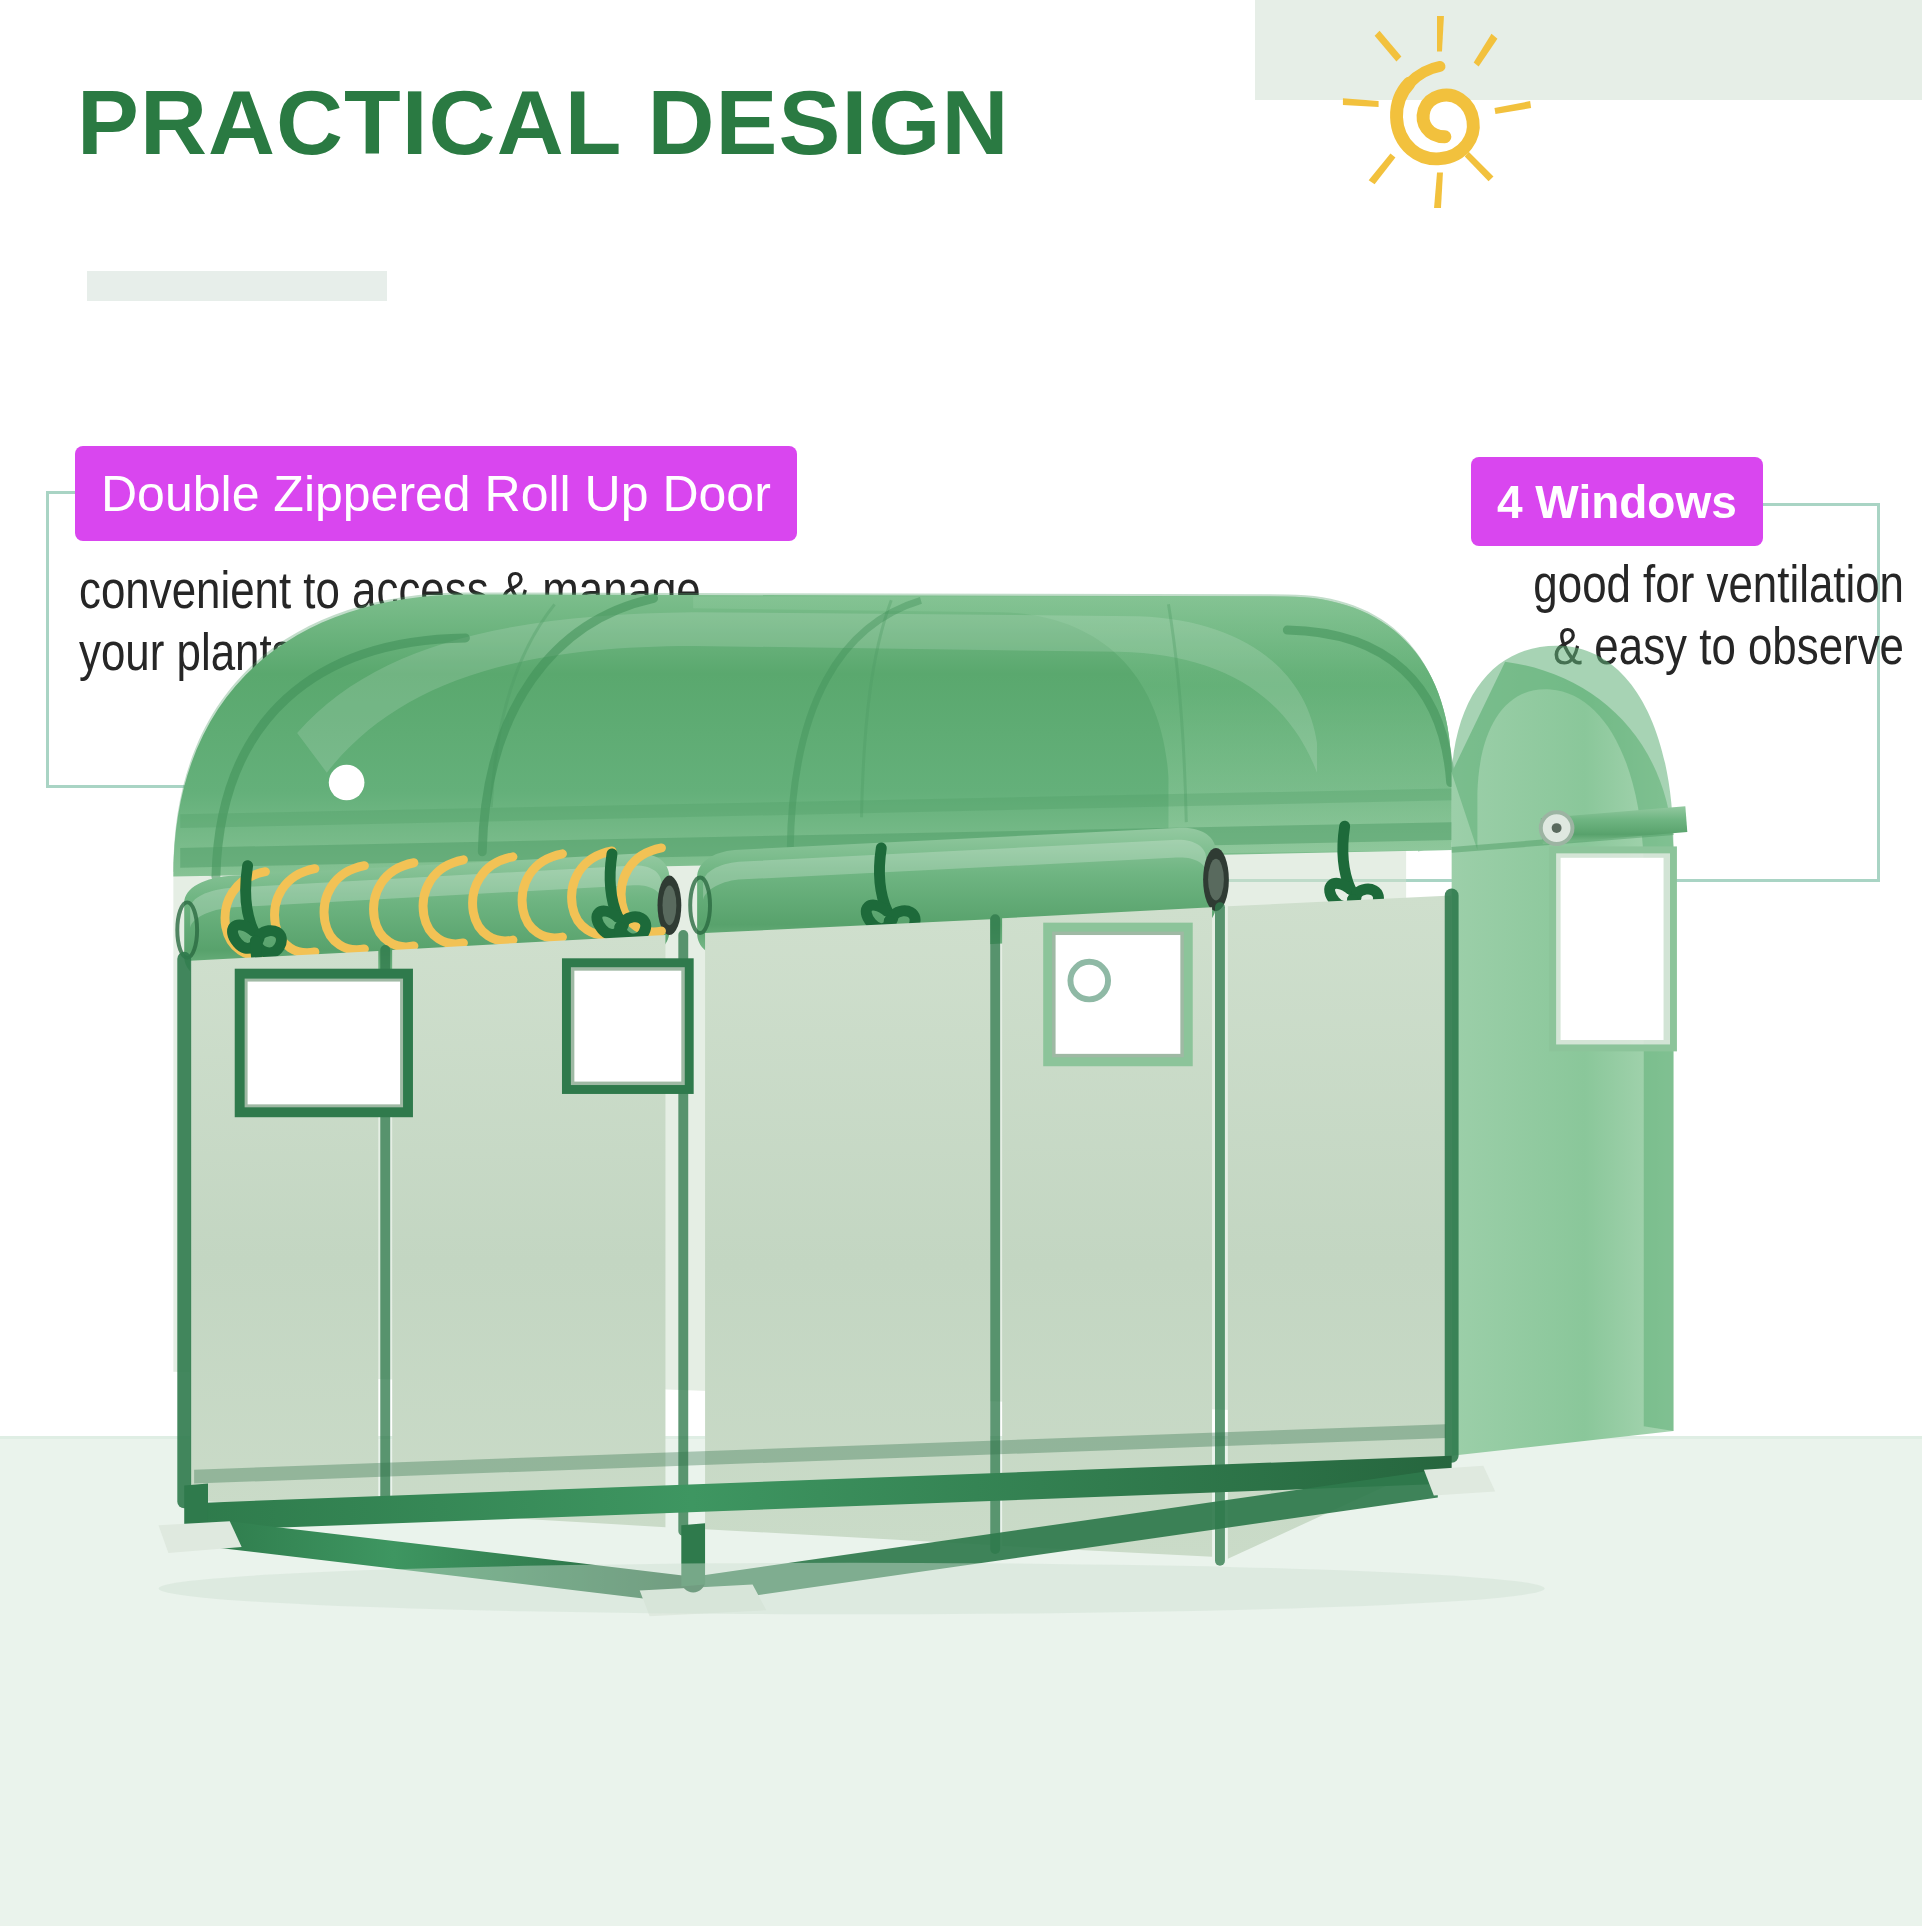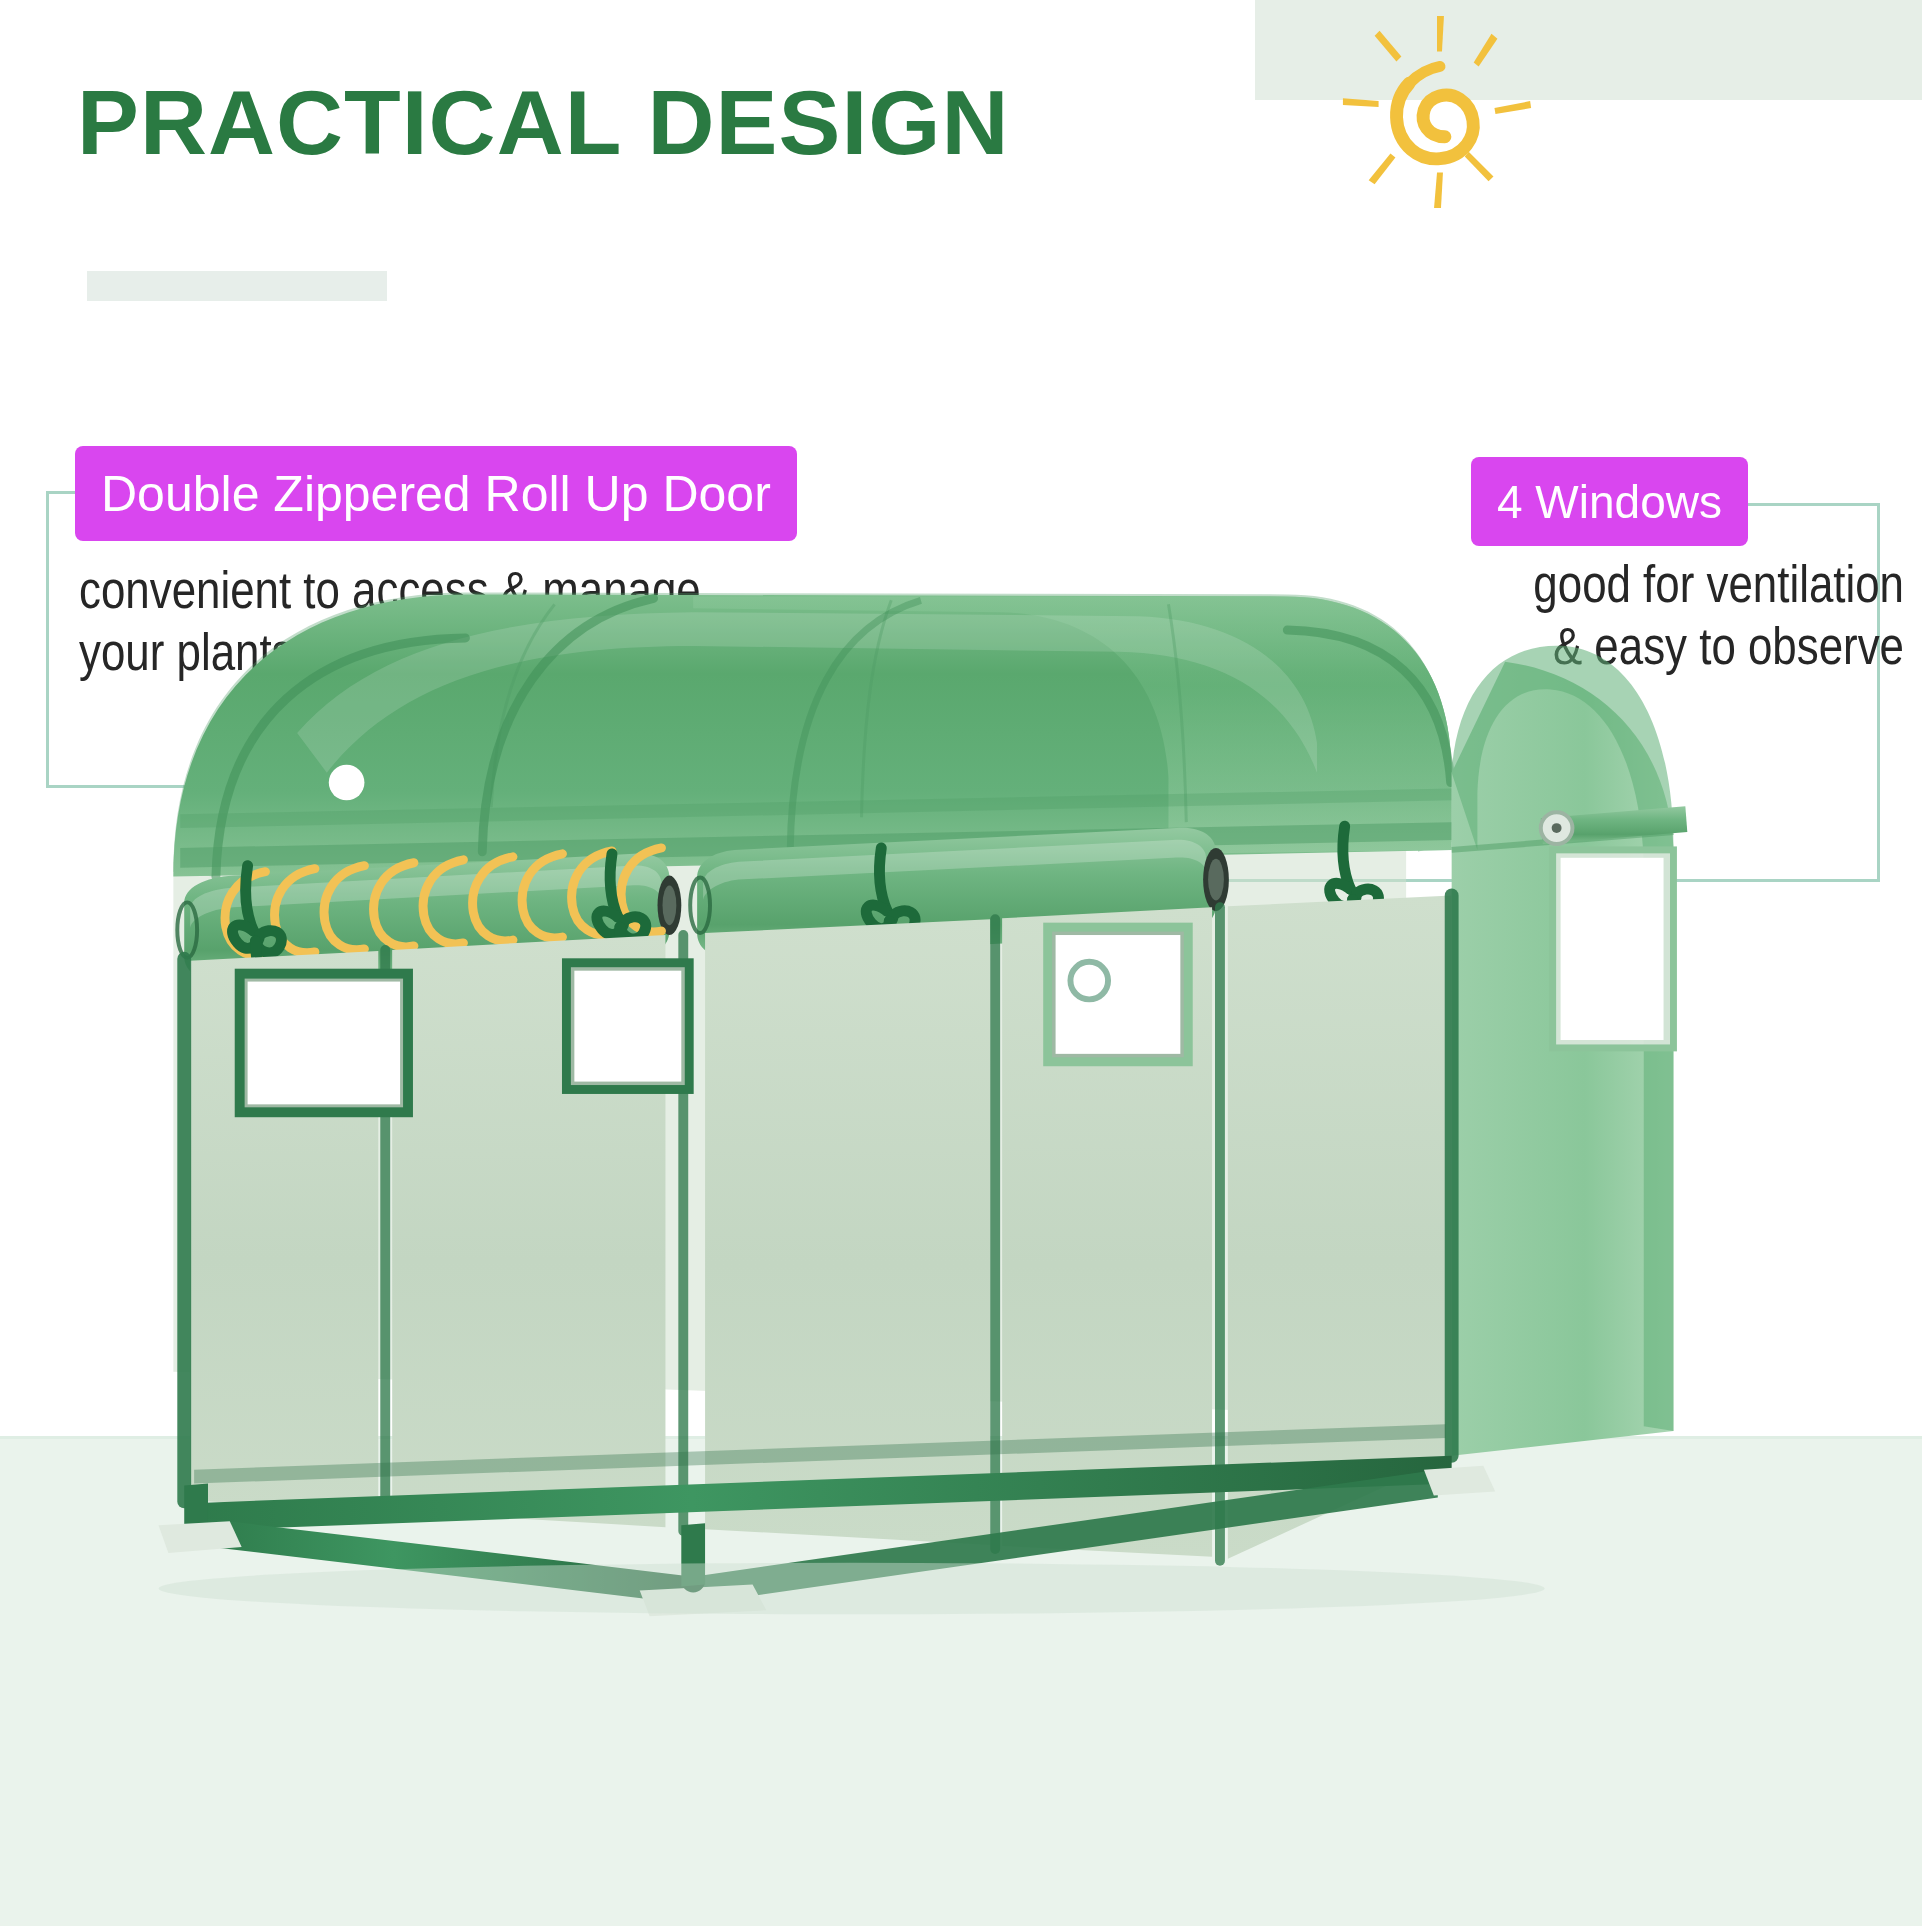--- a/index.html
+++ b/index.html
@@ -15,21 +15,21 @@
     letter-spacing:1px;color:#2a7a42;white-space:nowrap;font-family:"Liberation Sans",sans-serif;
     transform:scaleX(1.02);transform-origin:left top;}
 
   
   .sun{position:absolute;left:1335px;top:10px;width:208px;height:208px;}
 
   
   .badge{position:absolute;background:#d946ef;border-radius:8px;color:#ffffff;
     display:flex;align-items:center;white-space:nowrap;}
   .badge-left{left:75px;top:446px;height:95px;padding:0 26px;font-size:50px;}
-  .badge-right{left:1471px;top:457px;height:89px;padding:0 26px;font-size:46px;}
+  .badge-right{left:1471px;top:457px;height:89px;padding:0 26px;font-size:46px;font-weight:bold;}
 
   .desc{position:absolute;color:#262626;font-size:51px;line-height:1.22;
     font-family:"Liberation Sans",sans-serif;transform:scaleX(.86);}
   .desc-left{left:79px;top:560px;width:851px;transform-origin:left top;}
   .desc-right{right:18px;top:554px;width:990px;text-align:right;transform-origin:right top;}
 
   
   .conn{position:absolute;background:#a9d4c4;}
   .conn-l-v{left:46px;top:491px;width:3px;height:297px;}
   .conn-l-h-top{left:46px;top:491px;width:42px;height:3px;}

